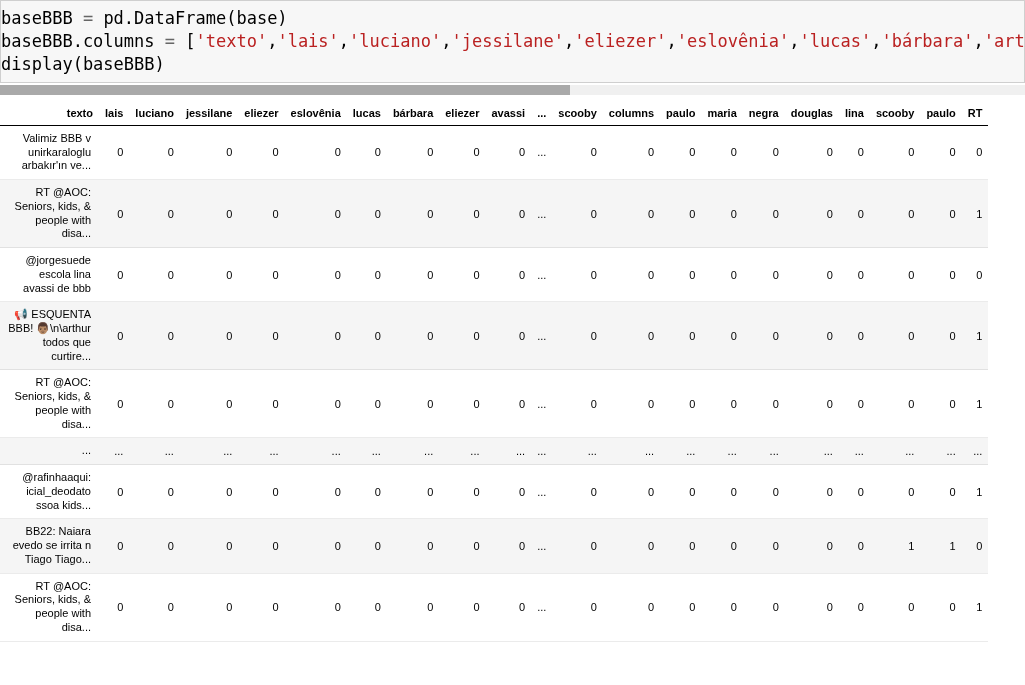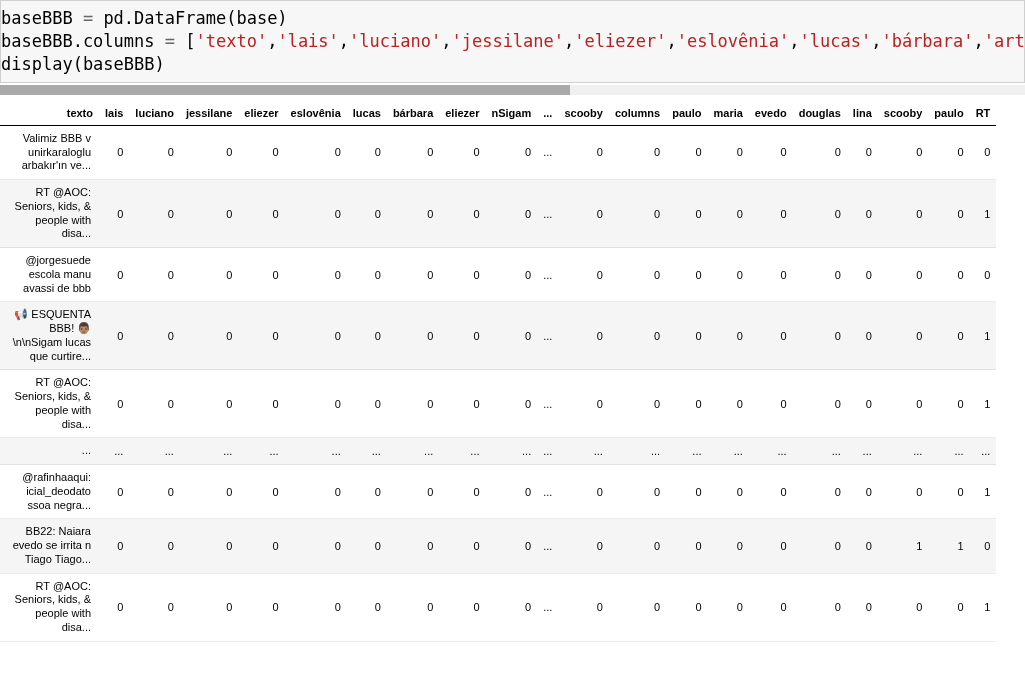--- a/index.html
+++ b/index.html
@@ -95,27 +95,27 @@
       <tr id="header-row">
           <th>texto</th>
           <th>lais</th>
           <th>luciano</th>
           <th>jessilane</th>
           <th>eliezer</th>
           <th>eslovênia</th>
           <th>lucas</th>
           <th>bárbara</th>
           <th>eliezer</th>
-          <th>nSigam</th>
+          <th>avassi</th>
           <th>...</th>
           <th>scooby</th>
           <th>columns</th>
           <th>paulo</th>
           <th>maria</th>
-          <th>evedo</th>
+          <th>negra</th>
           <th>douglas</th>
           <th>lina</th>
           <th>scooby</th>
           <th>paulo</th>
           <th>RT</th>
         </tr>
     </thead>
     <tbody id="df-body">
         <tr>
           <th>Valimiz BBB v unirkaraloglu arbakır'ın ve...</th>
@@ -157,44 +157,44 @@
           <td>0</td>
           <td>0</td>
           <td>0</td>
           <td>0</td>
           <td>0</td>
           <td>0</td>
           <td>0</td>
           <td>1</td>
         </tr>
         <tr>
-          <th>@jorgesuede escola manu avassi de bbb</th>
-          <td>0</td>
-          <td>0</td>
-          <td>0</td>
-          <td>0</td>
-          <td>0</td>
-          <td>0</td>
-          <td>0</td>
-          <td>0</td>
-          <td>0</td>
-          <td class="ell-cell">...</td>
-          <td>0</td>
-          <td>0</td>
-          <td>0</td>
-          <td>0</td>
-          <td>0</td>
-          <td>0</td>
-          <td>0</td>
-          <td>0</td>
-          <td>0</td>
-          <td>0</td>
-        </tr>
-        <tr>
-          <th>📢 ESQUENTA BBB! 👨🏽\n\nSigam lucas que curtire...</th>
+          <th>@jorgesuede escola lina avassi de bbb</th>
+          <td>0</td>
+          <td>0</td>
+          <td>0</td>
+          <td>0</td>
+          <td>0</td>
+          <td>0</td>
+          <td>0</td>
+          <td>0</td>
+          <td>0</td>
+          <td class="ell-cell">...</td>
+          <td>0</td>
+          <td>0</td>
+          <td>0</td>
+          <td>0</td>
+          <td>0</td>
+          <td>0</td>
+          <td>0</td>
+          <td>0</td>
+          <td>0</td>
+          <td>0</td>
+        </tr>
+        <tr>
+          <th>📢 ESQUENTA BBB! 👨🏽\n\arthur todos que curtire...</th>
           <td>0</td>
           <td>0</td>
           <td>0</td>
           <td>0</td>
           <td>0</td>
           <td>0</td>
           <td>0</td>
           <td>0</td>
           <td>0</td>
           <td class="ell-cell">...</td>
@@ -249,21 +249,21 @@
           <td class="ell-cell">...</td>
           <td class="ell-cell">...</td>
           <td class="ell-cell">...</td>
           <td class="ell-cell">...</td>
           <td class="ell-cell">...</td>
           <td class="ell-cell">...</td>
           <td class="ell-cell">...</td>
           <td class="ell-cell">...</td>
         </tr>
         <tr>
-          <th>@rafinhaaqui: icial_deodato ssoa negra...</th>
+          <th>@rafinhaaqui: icial_deodato ssoa kids...</th>
           <td>0</td>
           <td>0</td>
           <td>0</td>
           <td>0</td>
           <td>0</td>
           <td>0</td>
           <td>0</td>
           <td>0</td>
           <td>0</td>
           <td class="ell-cell">...</td>

